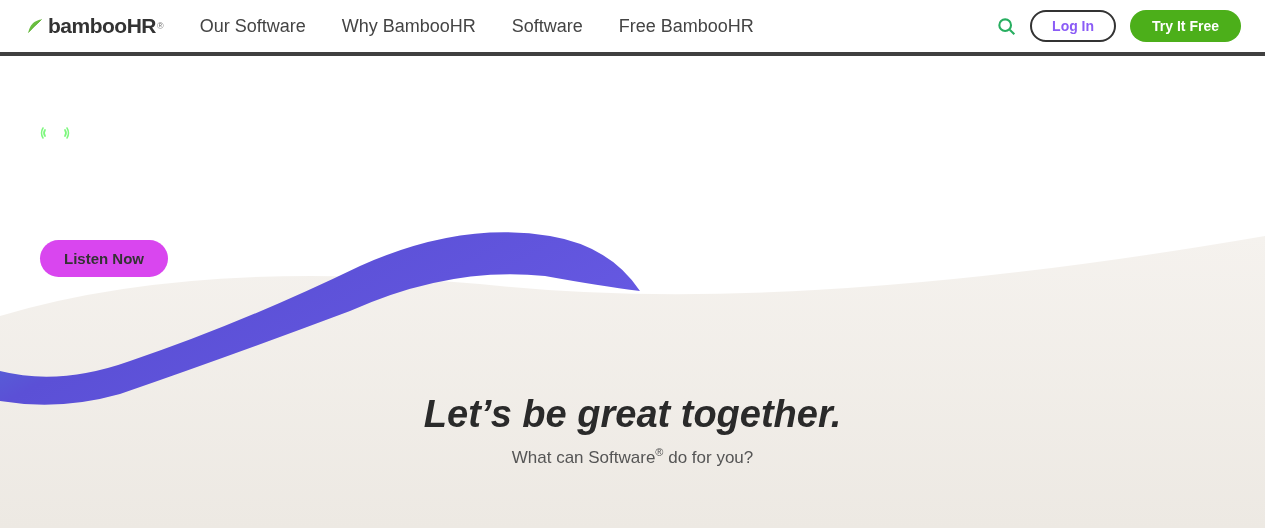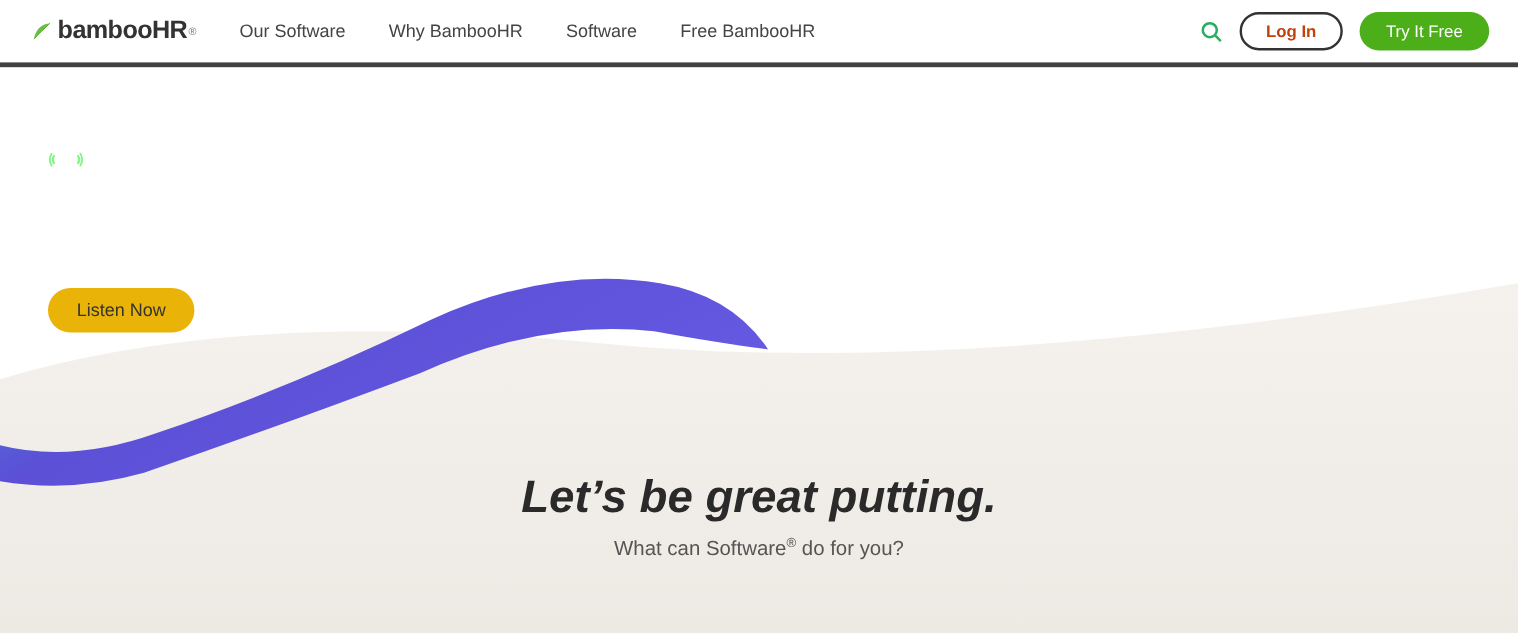--- a/index.html
+++ b/index.html
@@ -26,21 +26,21 @@
       width: 22px;
       height: 22px;
       margin-right: 2px;
     }
     .nav-links {
       display: flex;
       gap: 36px;
       flex: 1;
     }
     .nav-link {
-      font-size: 15px;
+      font-size: 18px;
       color: #444;
       cursor: pointer;
       text-decoration: none;
       white-space: nowrap;
       text-align: right;
     }
     .nav-right {
       display: flex;
       align-items: center;
       gap: 14px;
@@ -49,36 +49,36 @@
       background: none;
       border: none;
       cursor: pointer;
       display: flex;
       align-items: center;
       color: #27ae60;
     }
     .btn-login {
       border: 2px solid #333;
       background: #fff;
-      color: #c2410c;
+      color: #8b5cf6;
       border-radius: 24px;
       padding: 6px 20px;
       font-size: 14px;
       font-weight: 600;
       cursor: pointer;
       white-space: nowrap;
     }
     .btn-try {
       background: #4caf1a;
       color: #fff;
       border: none;
       border-radius: 24px;
       padding: 8px 22px;
       font-size: 14px;
-      font-weight: 400;
+      font-weight: 700;
       cursor: pointer;
       white-space: nowrap;
     }
 
     
     .hero {
       position: relative;
       height: 472px;
       overflow: hidden;
       background: #fff;
@@ -110,27 +110,27 @@
       gap: 10px;
       margin-bottom: 14px;
     }
     .hero-podcast-desc {
       font-size: 15px;
       line-height: 1.5;
       margin-bottom: 28px;
       font-weight: 400;
     }
     .btn-listen {
-      background: #eab308;
+      background: #d946ef;
       color: #333;
       border: none;
       border-radius: 24px;
       padding: 10px 24px;
       font-size: 15px;
-      font-weight: 400;
+      font-weight: 700;
       cursor: pointer;
     }
 
     
     .hero-tagline {
       position: absolute;
       bottom: 60px;
       left: 0;
       right: 0;
       text-align: center;
@@ -236,19 +236,19 @@
       <span style="font-style:italic;font-weight:900;">The Era:</span>
     </div>
     <div class="hero-podcast-desc">
       <span>A new podcast from BambooHR</span><br>
       <span>about putting your people first.</span>
     </div>
     <button class="btn-listen">Listen Now</button>
   </div>
 
   <div class="hero-tagline">
-    <div class="hero-tagline-main">Let’s be great putting.</div>
+    <div class="hero-tagline-main">Let’s be great together.</div>
     <div class="hero-tagline-sub">
       <span>What can Software</span><span class="reg-mark">®</span><span> do for you?</span>
     </div>
   </div>
 
 </div>
 
 </body></html>

